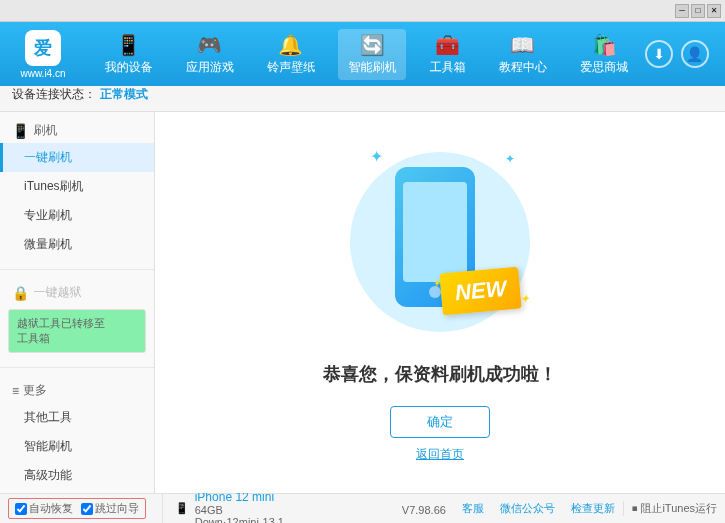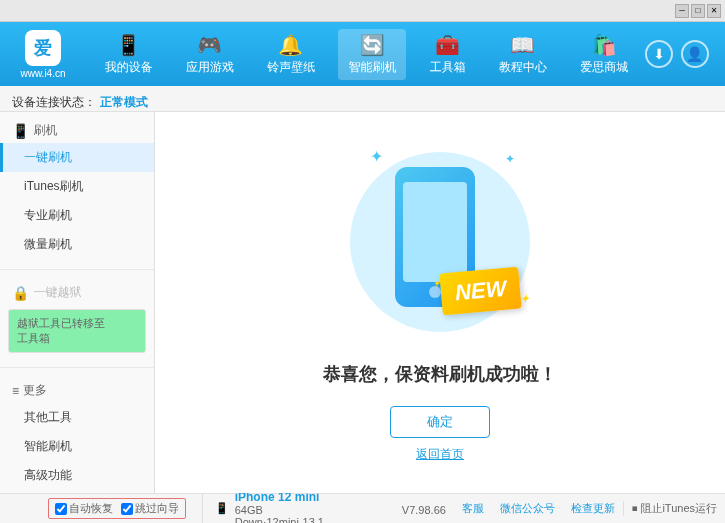--- a/index.html
+++ b/index.html
@@ -111,21 +111,21 @@
       font-size: 14px;
       cursor: pointer;
     }
 
     
     .status-bar {
       background: #f5f5f5;
       border-bottom: 1px solid #e0e0e0;
       height: 26px;
       display: flex;
-      align-items: flex-end;
+      align-items: flex-start;
       padding: 0 12px;
       font-size: 12px;
       color: #666;
     }
     .status-bar .status-label {
       color: #333;
     }
     .status-bar .status-value {
       color: #1a9de0;
       font-weight: bold;
@@ -333,39 +333,38 @@
     }
     .bottom-left {
       display: flex;
       align-items: center;
       gap: 8px;
       width: 155px;
       flex-shrink: 0;
       border-right: 1px solid #e0e0e0;
       height: 100%;
       padding-right: 8px;
-      margin-left: 40px;
     }
     .bottom-left .checkbox-group {
       display: flex;
       align-items: center;
       gap: 2px;
       cursor: pointer;
     }
     .bottom-left input[type="checkbox"] {
       width: 12px;
       height: 12px;
     }
     .bottom-device {
       padding: 0 12px;
       flex: 1;
     }
     .device-name {
       color: #1a9de0;
-      font-weight: bold;
+      font-weight: normal;
       font-size: 12px;
     }
     .device-info {
       color: #666;
       font-size: 11px;
     }
     .bottom-right {
       display: flex;
       align-items: flex-end;
       gap: 16px;

